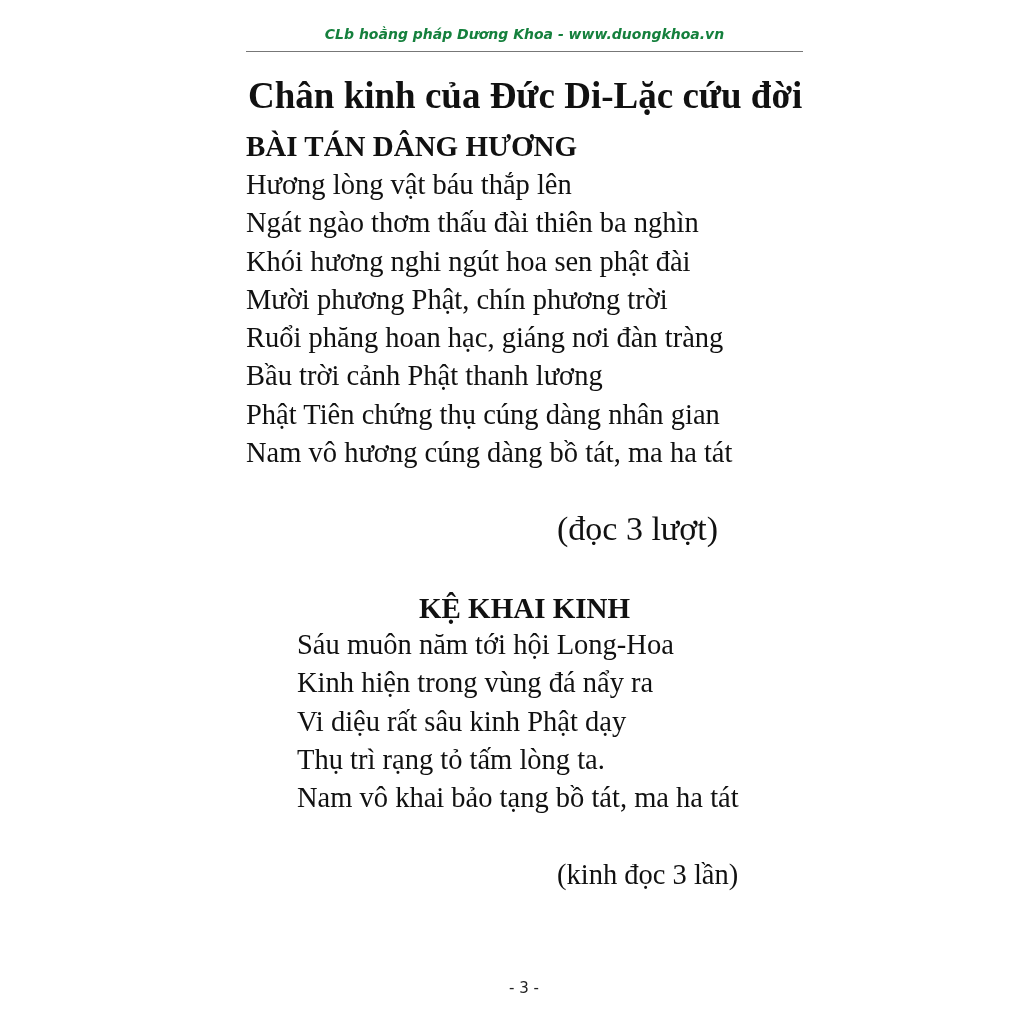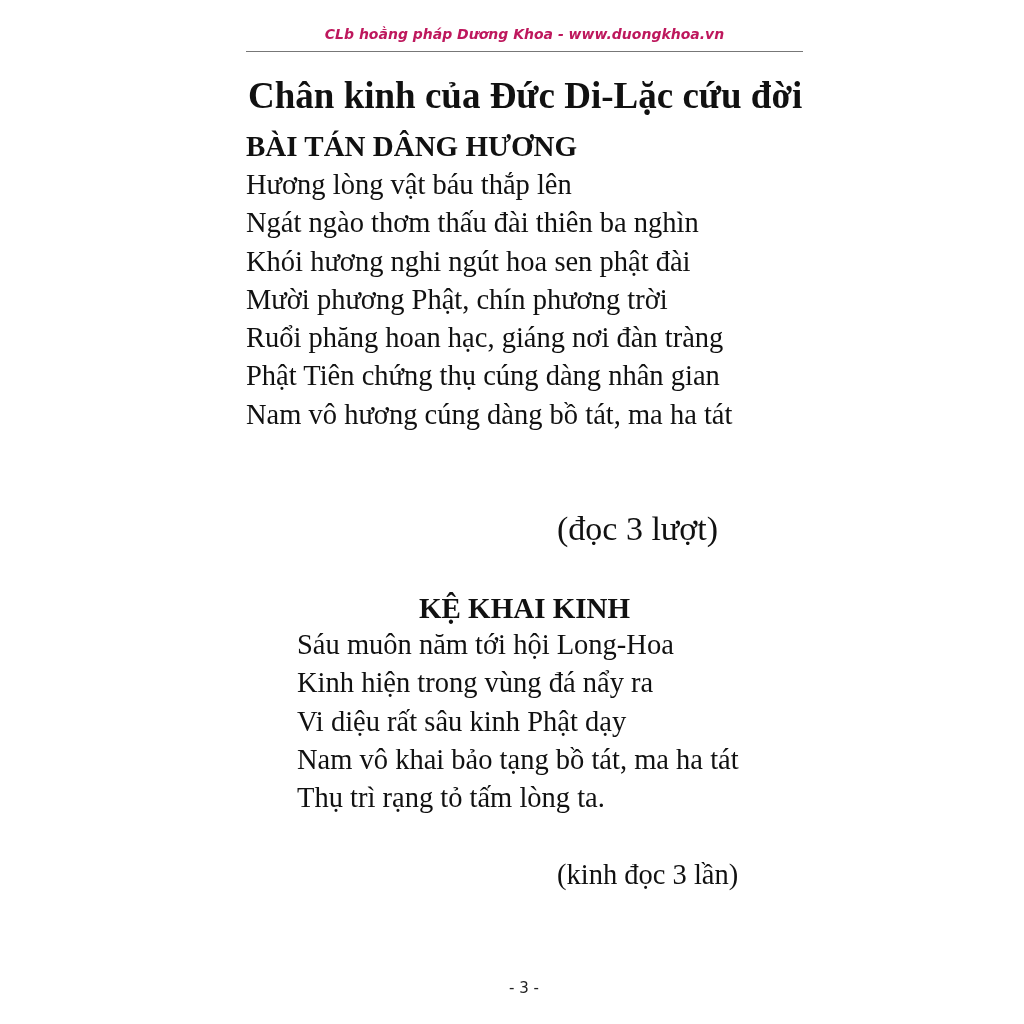--- a/index.html
+++ b/index.html
@@ -18,21 +18,21 @@
       position: absolute;
       left: 246px;
       top: 24px;
       width: 557px;
       text-align: center;
       font-family: "DejaVu Sans", sans-serif;
       font-style: italic;
       font-weight: bold;
       font-size: 14px;
       line-height: 20px;
-      color: #be185d;
+      color: #15803d;
     }
     .header-rule {
       position: absolute;
       left: 246px;
       top: 51px;
       width: 557px;
       height: 0;
       border-top: 1.5px solid #777777;
     }
     .serif {
@@ -115,30 +115,31 @@
 
 <div class="doc-title serif">Chân kinh của Đức Di-Lặc cứu đời</div>
 
 <div class="section1 serif">
   <div class="section-title">BÀI TÁN DÂNG HƯƠNG</div>
   <div class="verse-line">Hương lòng vật báu thắp lên</div>
   <div class="verse-line">Ngát ngào thơm thấu đài thiên ba nghìn</div>
   <div class="verse-line">Khói hương nghi ngút hoa sen phật đài</div>
   <div class="verse-line">Mười phương Phật, chín phương trời</div>
   <div class="verse-line">Ruổi phăng hoan hạc, giáng nơi đàn tràng</div>
+  <div class="verse-line">Bầu trời cảnh Phật thanh lương</div>
   <div class="verse-line">Phật Tiên chứng thụ cúng dàng nhân gian</div>
   <div class="verse-line">Nam vô hương cúng dàng bồ tát, ma ha tát</div>
 </div>
 <div class="note1 serif">(đọc 3 lượt)</div>
 
 <div class="section2-title serif">
   <div class="section-title">KỆ KHAI KINH</div>
 </div>
 <div class="section2-body serif">
   <div class="verse-line">Sáu muôn năm tới hội Long-Hoa</div>
   <div class="verse-line">Kinh hiện trong vùng đá nẩy ra</div>
   <div class="verse-line">Vi diệu rất sâu kinh Phật dạy</div>
+  <div class="verse-line">Thụ trì rạng tỏ tấm lòng ta.</div>
   <div class="verse-line">Nam vô khai bảo tạng bồ tát, ma ha tát</div>
-  <div class="verse-line">Thụ trì rạng tỏ tấm lòng ta.</div>
 </div>
 <div class="note2 serif">(kinh đọc 3 lần)</div>
 
 <div class="page-number">- 3 -</div>
 
 </body></html>

